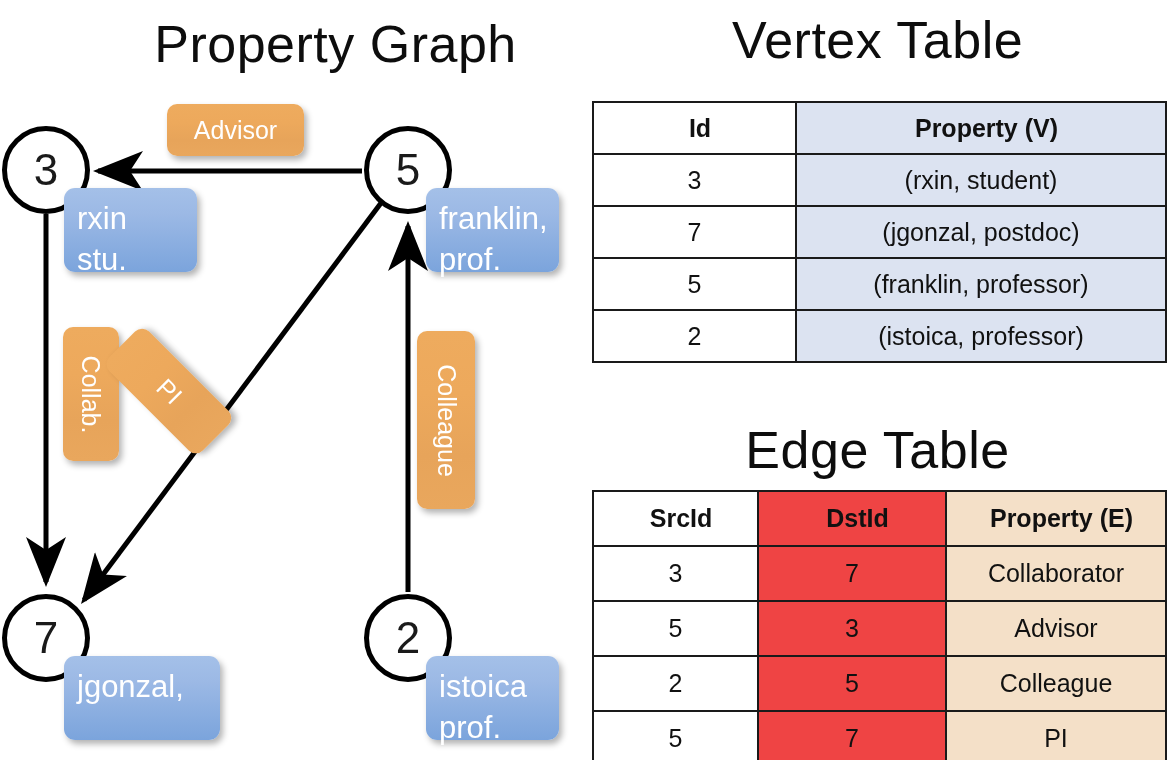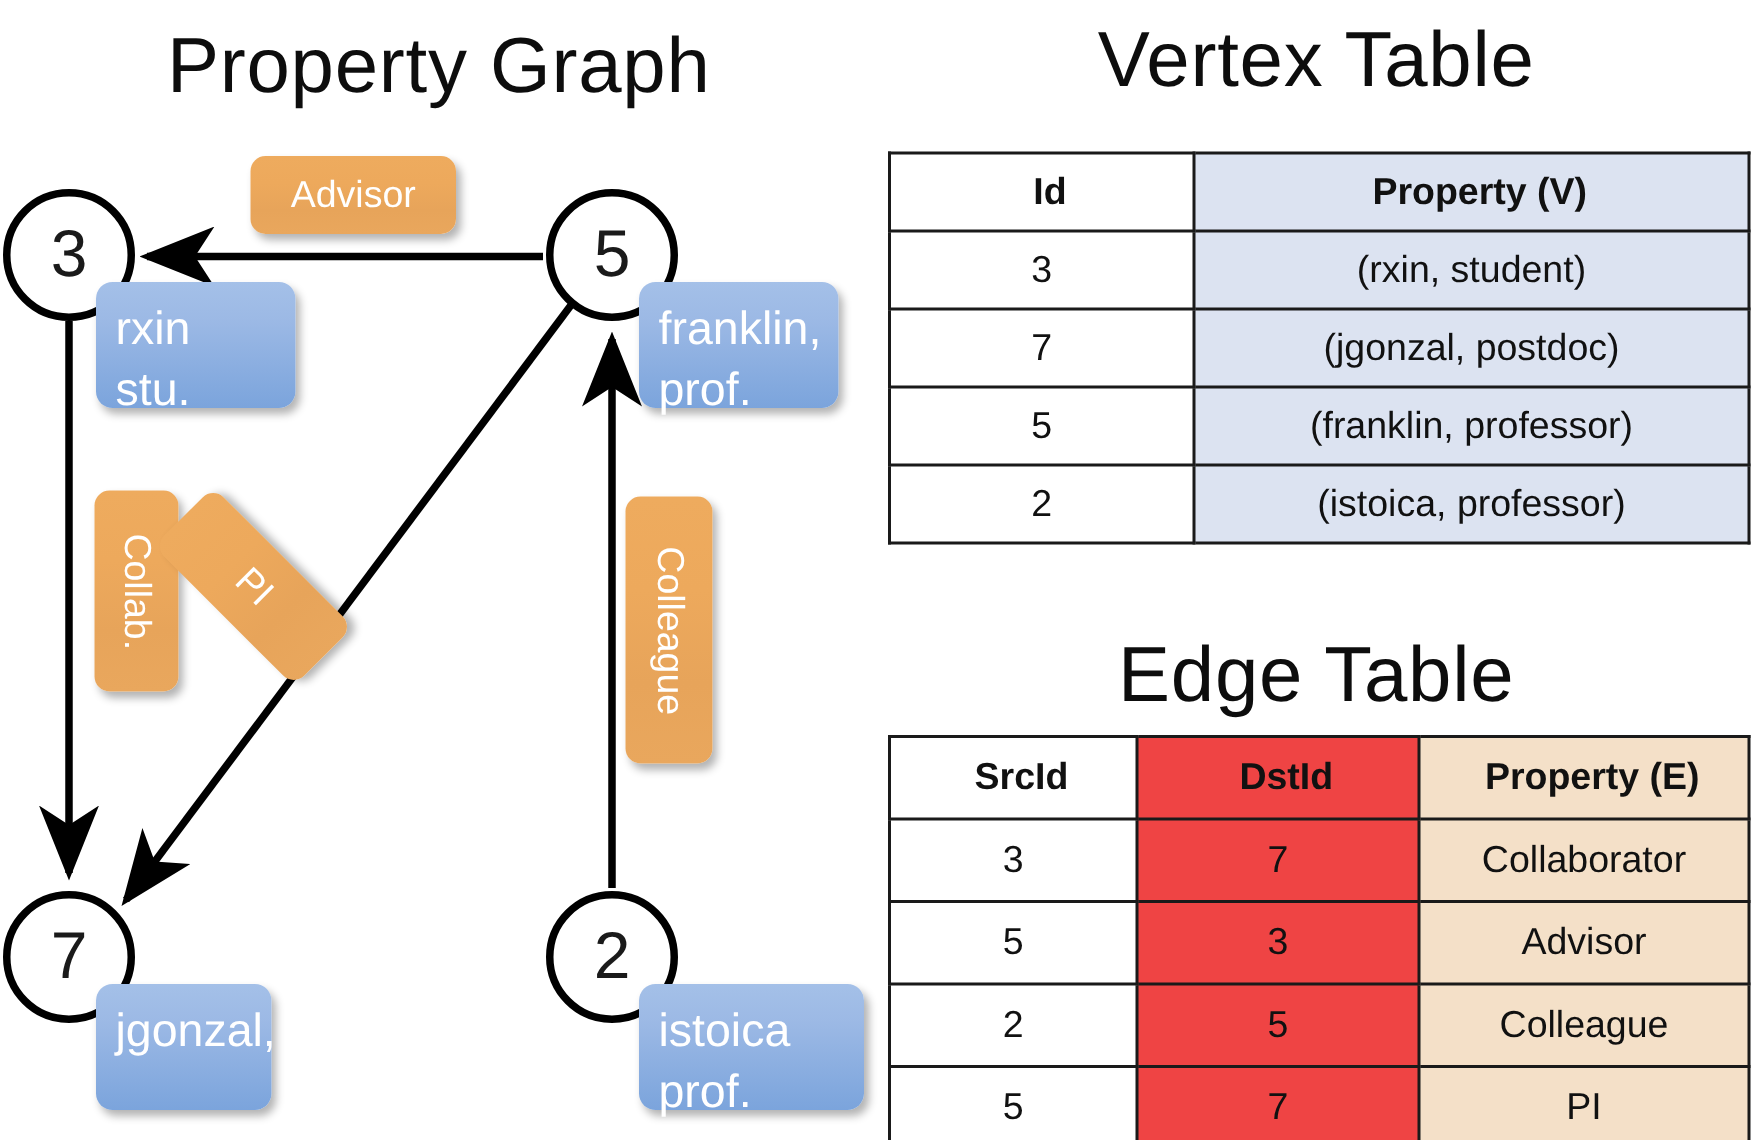--- a/index.html
+++ b/index.html
@@ -20,21 +20,21 @@
   .title {
     position: absolute;
     font-family: "Liberation Sans", sans-serif;
     font-weight: 300;
     font-size: 52px;
     letter-spacing: 0.5px;
     color: #0d0d0d;
     white-space: nowrap;
     text-align: center;
   }
-  #title-property-graph { left: 0;   top: 14px;  width: 585px; }
+  #title-property-graph { left: 0;   top: 14px;  width: 585px; padding-left: 43px; }
   #title-vertex-table   { left: 585px; top: 10px; width: 585px; }
   #title-edge-table     { left: 585px; top: 420px; width: 585px; }
 
   
   #graph-panel {
     position: absolute;
     left: 0; top: 0;
     width: 585px; height: 760px;
   }
   #graph-edges {
@@ -72,22 +72,22 @@
     color: #ffffff;
     font-size: 31px;
     font-weight: 300;
     line-height: 1.32;
     padding: 11px 0 0 13px;
     box-sizing: border-box;
     z-index: 5;
   }
   #box-rxin     { left: 64px;  top: 188px; width: 133px; height: 84px; }
   #box-franklin { left: 426px; top: 188px; width: 133px; height: 84px; }
-  #box-jgonzal  { left: 64px;  top: 656px; width: 117px; height: 84px; }
-  #box-istoica  { left: 426px; top: 656px; width: 150px; height: 84px; }
+  #box-jgonzal  { left: 64px;  top: 656px; width: 156px; height: 84px; }
+  #box-istoica  { left: 426px; top: 656px; width: 133px; height: 84px; }
 
   
   .edge-label {
     position: absolute;
     border-radius: 10px;
     background: linear-gradient(to bottom, #eeab5e 0%, #eda95c 35%, #e7a45a 70%, #e9a75d 100%);
     box-shadow: 3px 4px 6px rgba(0,0,0,0.30);
     color: #ffffff;
     font-size: 25px;
     font-weight: 300;

